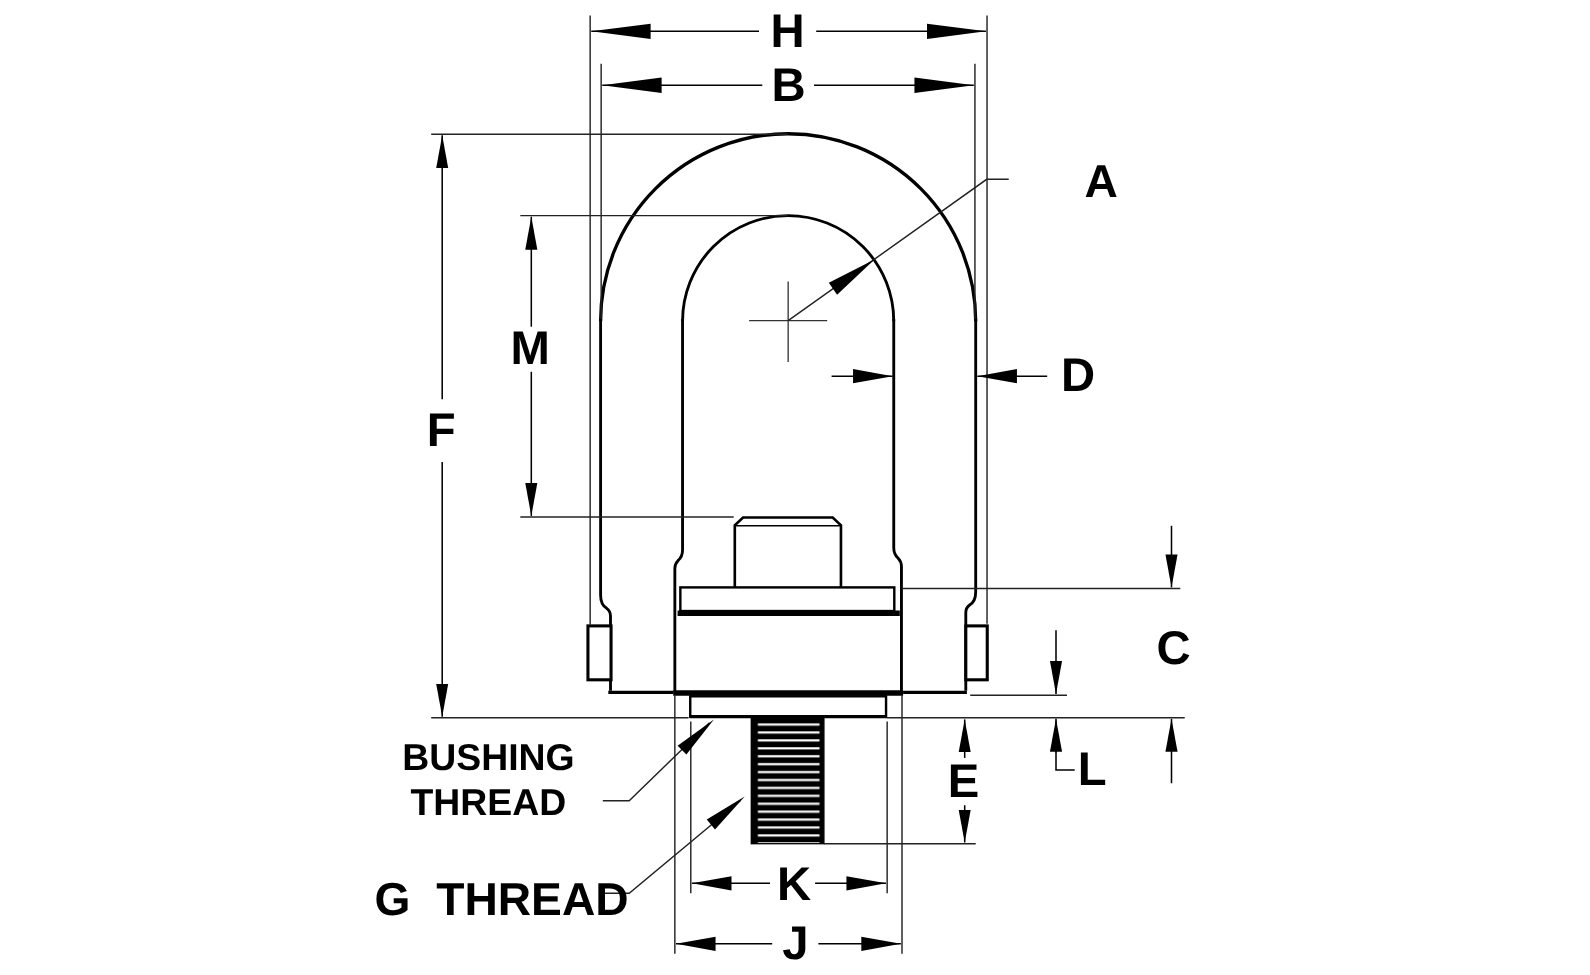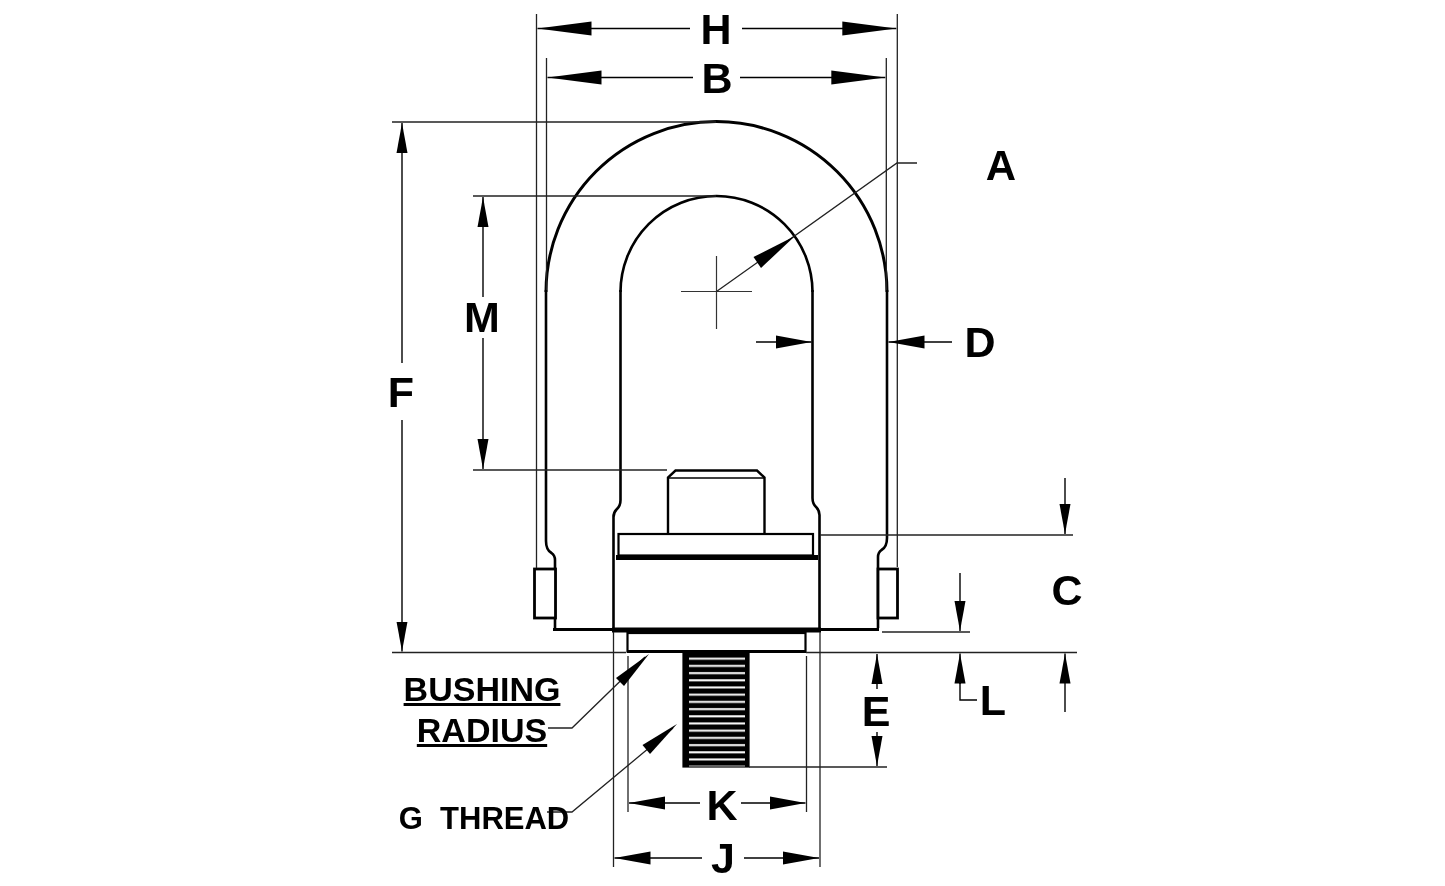--- a/index.html
+++ b/index.html
@@ -5,21 +5,21 @@
   html,body{margin:0;padding:0;background:#ffffff;}
   #stage{position:relative;width:1445px;height:886px;background:#ffffff;overflow:hidden;
          font-family:"Liberation Sans",sans-serif;}
   #stage svg{position:absolute;left:0;top:0;}
   .dim-label{position:absolute;transform:translate(-50%,-50%);font-weight:bold;
              font-size:43px;color:#000;line-height:1;white-space:nowrap;}
   .callout{position:absolute;transform:translate(-50%,-50%);font-weight:bold;color:#000;
            text-align:center;}
   .radius-callout{font-size:42px;line-height:47px;}
   .bushing-callout{font-size:34px;line-height:41px;}
-  .gthread-callout{font-size:31px;line-height:1;white-space:pre;margin-left:28px;}
+  .gthread-callout{font-size:42px;line-height:1;white-space:pre;}
 </style>
 </head>
 <body>
 
 <div id="stage">
 
 <svg width="1445" height="886" viewBox="0 0 1445 886">
   <defs>
     <marker id="aL" markerUnits="userSpaceOnUse" markerWidth="56" markerHeight="18" refX="54" refY="9" orient="auto">
       <path d="M54,9 L0,2 L0,16 Z" fill="#000"></path>
@@ -130,20 +130,20 @@
 <div class="dim-label" style="left:1067px;top:590px;">C</div>
 <div class="dim-label" style="left:876px;top:711px;">E</div>
 <div class="dim-label" style="left:993px;top:700px;">L</div>
 <div class="dim-label" style="left:722px;top:805px;">K</div>
 <div class="dim-label" style="left:723px;top:858px;">J</div>
 
 <div class="callout radius-callout" style="left:1001px;top:165px;">
   <div>A</div>
 </div>
 
-<div class="callout bushing-callout" style="left:482px;top:710px;text-decoration:underline;">
+<div class="callout bushing-callout" style="left:444px;top:710px;">
   <div>BUSHING</div>
-  <div>RADIUS</div>
+  <div>THREAD</div>
 </div>
 
 <div class="callout gthread-callout" style="left:456px;top:818px;">G  THREAD</div>
 
 </div>
 
 </body></html>

